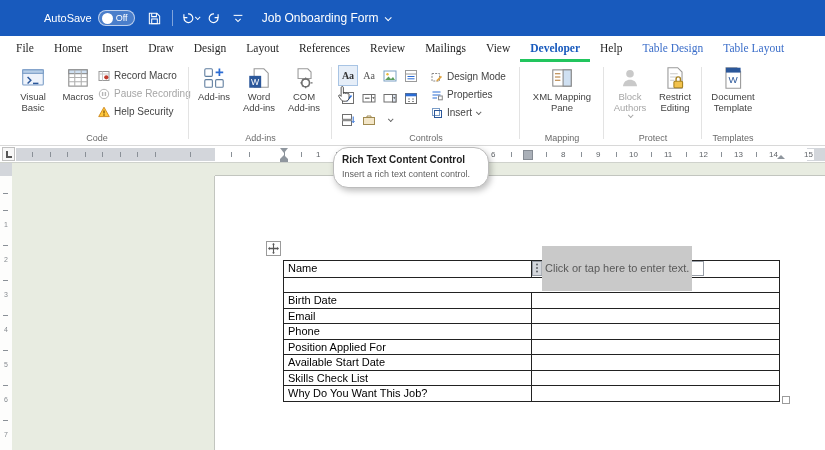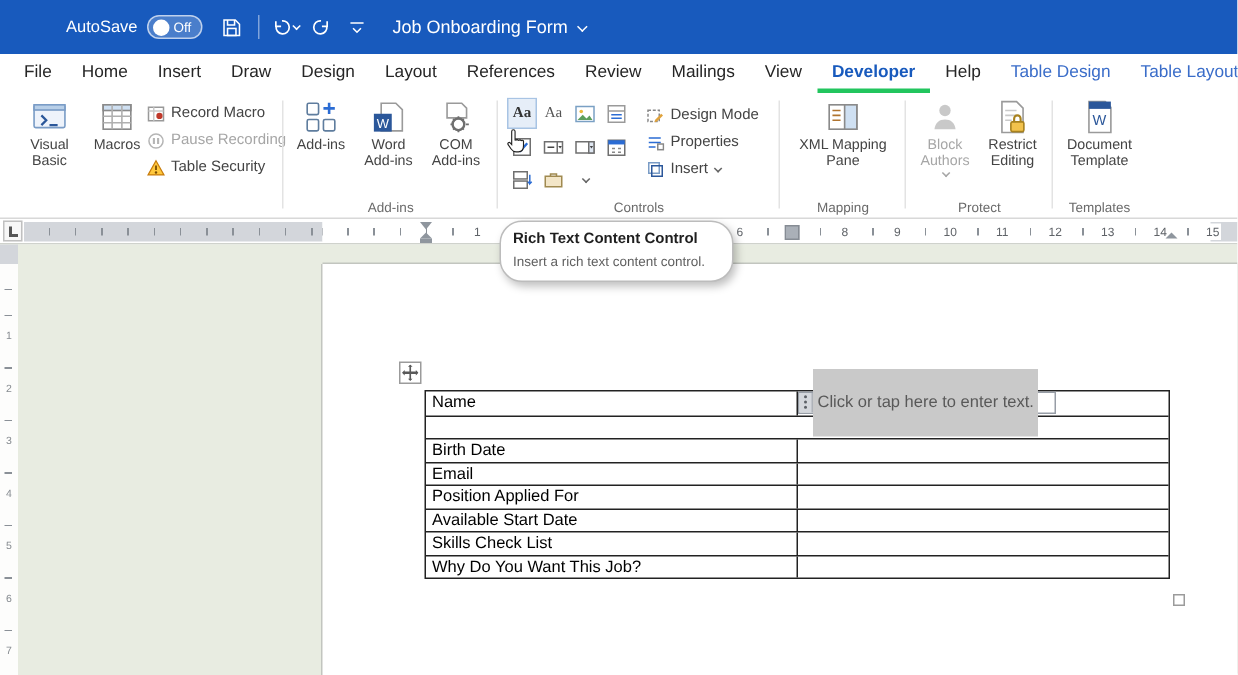--- a/index.html
+++ b/index.html
@@ -16,21 +16,21 @@
   .as-state { font-size:9px; color:#fff; }
   .tb-btn { background:none; border:none; color:#fff; display:flex; align-items:center; justify-content:center; width:24px; height:26px; cursor:default; }
   .tb-sep { width:1px; height:16px; background:rgba(255,255,255,.45); margin:0 5px; }
   .chev { display:inline-block; width:5px; height:5px; border-right:1.3px solid currentColor; border-bottom:1.3px solid currentColor; transform:rotate(45deg) translateY(-1px); }
   .chev.sm { width:4px; height:4px; }
   .doc-title { display:flex; align-items:center; gap:7px; font-size:12px; margin-left:12px; color:#fff; }
   .searchbox { position:absolute; left:392px; top:7px; width:288px; height:22px; background:#dbe2f0; border:1px solid #9aaccb; border-radius:3px; display:flex; align-items:center; gap:7px; padding:0 9px; color:#3a3a3a;margin-top:36px; }
   .searchbox span { font-size:11px; color:#3a3a3a; }
 
   
-  .tabrow { position:absolute; top:36px; left:0; width:825px; height:26px; background:#fff; display:flex; align-items:stretch; padding-left:6px; }
+  .tabrow { position:absolute; top:36px; left:0; width:825px; height:26px; background:#fff; display:flex; align-items:stretch; padding-left:6px;font-family:Liberation Serif, serif; }
   .tab { font-size:11.5px; color:#262626; padding:0 10px; line-height:25px; white-space:nowrap; }
   .tab.active { color:#185ABD; font-weight:700; border-bottom:3px solid #22c55e; }
   .tab.ctx { color:#3A6DC9; }
 
   
   .ribbon { position:absolute; top:62px; left:0; width:825px; height:84px; background:#fff; border-bottom:1px solid #d8d8d8; }
   .group { position:absolute; top:0; height:83px; }
   .glabel { position:absolute; bottom:2px; left:0; right:0; text-align:center; font-size:9px; color:#6a6a6a; white-space:nowrap; }
   .gsep { position:absolute; top:5px; height:72px; width:1px; background:#e3e3e3; }
   .bigbtn { position:absolute; top:3px; display:flex; flex-direction:column; align-items:center; gap:1px; }
@@ -197,23 +197,24 @@
             <path d="M4.6 4v4M7.4 4v4" stroke="#b5b5b5" stroke-width="1.4"></path>
           </svg>
           <span>Pause Recording</span>
         </div>
         <div class="smbtn">
           <svg width="12" height="12" viewBox="0 0 12 12">
             <path d="M6 1.2L11.3 10.6H.7z" fill="#FFC83D" stroke="#C77B0A" stroke-width=".8"></path>
             <path d="M6 4.4v3" stroke="#7a4b00" stroke-width="1.2"></path>
               <circle cx="6" cy="9" r=".8" fill="#7a4b00"></circle>
           </svg>
-          <span>Table Security</span>
-        </div>
-      </div>
+          <span>Help Security</span>
+        </div>
+      </div>
+      <div class="glabel">Code</div>
     </div>
     <div class="gsep" style="left:188px"></div>
 
     <div class="group" style="left:192px; width:137px;">
       <div class="bigbtn" style="left:1px; width:42px;">
         <svg width="26" height="26" viewBox="0 0 24 24" fill="none">
           <rect x="3.5" y="3.5" width="7" height="7" rx="1" stroke="#5f7d9e"></rect>
           <rect x="3.5" y="13.5" width="7" height="7" rx="1" stroke="#5f7d9e"></rect>
           <rect x="13.5" y="13.5" width="7" height="7" rx="1" stroke="#5f7d9e"></rect>
           <path d="M17 3.2v7M13.5 6.7h7" stroke="#2b6cd4" stroke-width="1.6"></path>
@@ -449,20 +450,24 @@
           </div>
         <div class="trow">
             <div class="tc1">Birth Date</div>
             <div class="tc2"></div>
           </div>
         <div class="trow">
             <div class="tc1">Email</div>
             <div class="tc2"></div>
           </div>
         <div class="trow">
+            <div class="tc1">Phone</div>
+            <div class="tc2"></div>
+          </div>
+        <div class="trow">
             <div class="tc1">Position Applied For</div>
             <div class="tc2"></div>
           </div>
         <div class="trow">
             <div class="tc1">Available Start Date</div>
             <div class="tc2"></div>
           </div>
         <div class="trow">
             <div class="tc1">Skills Check List</div>
             <div class="tc2"></div>

